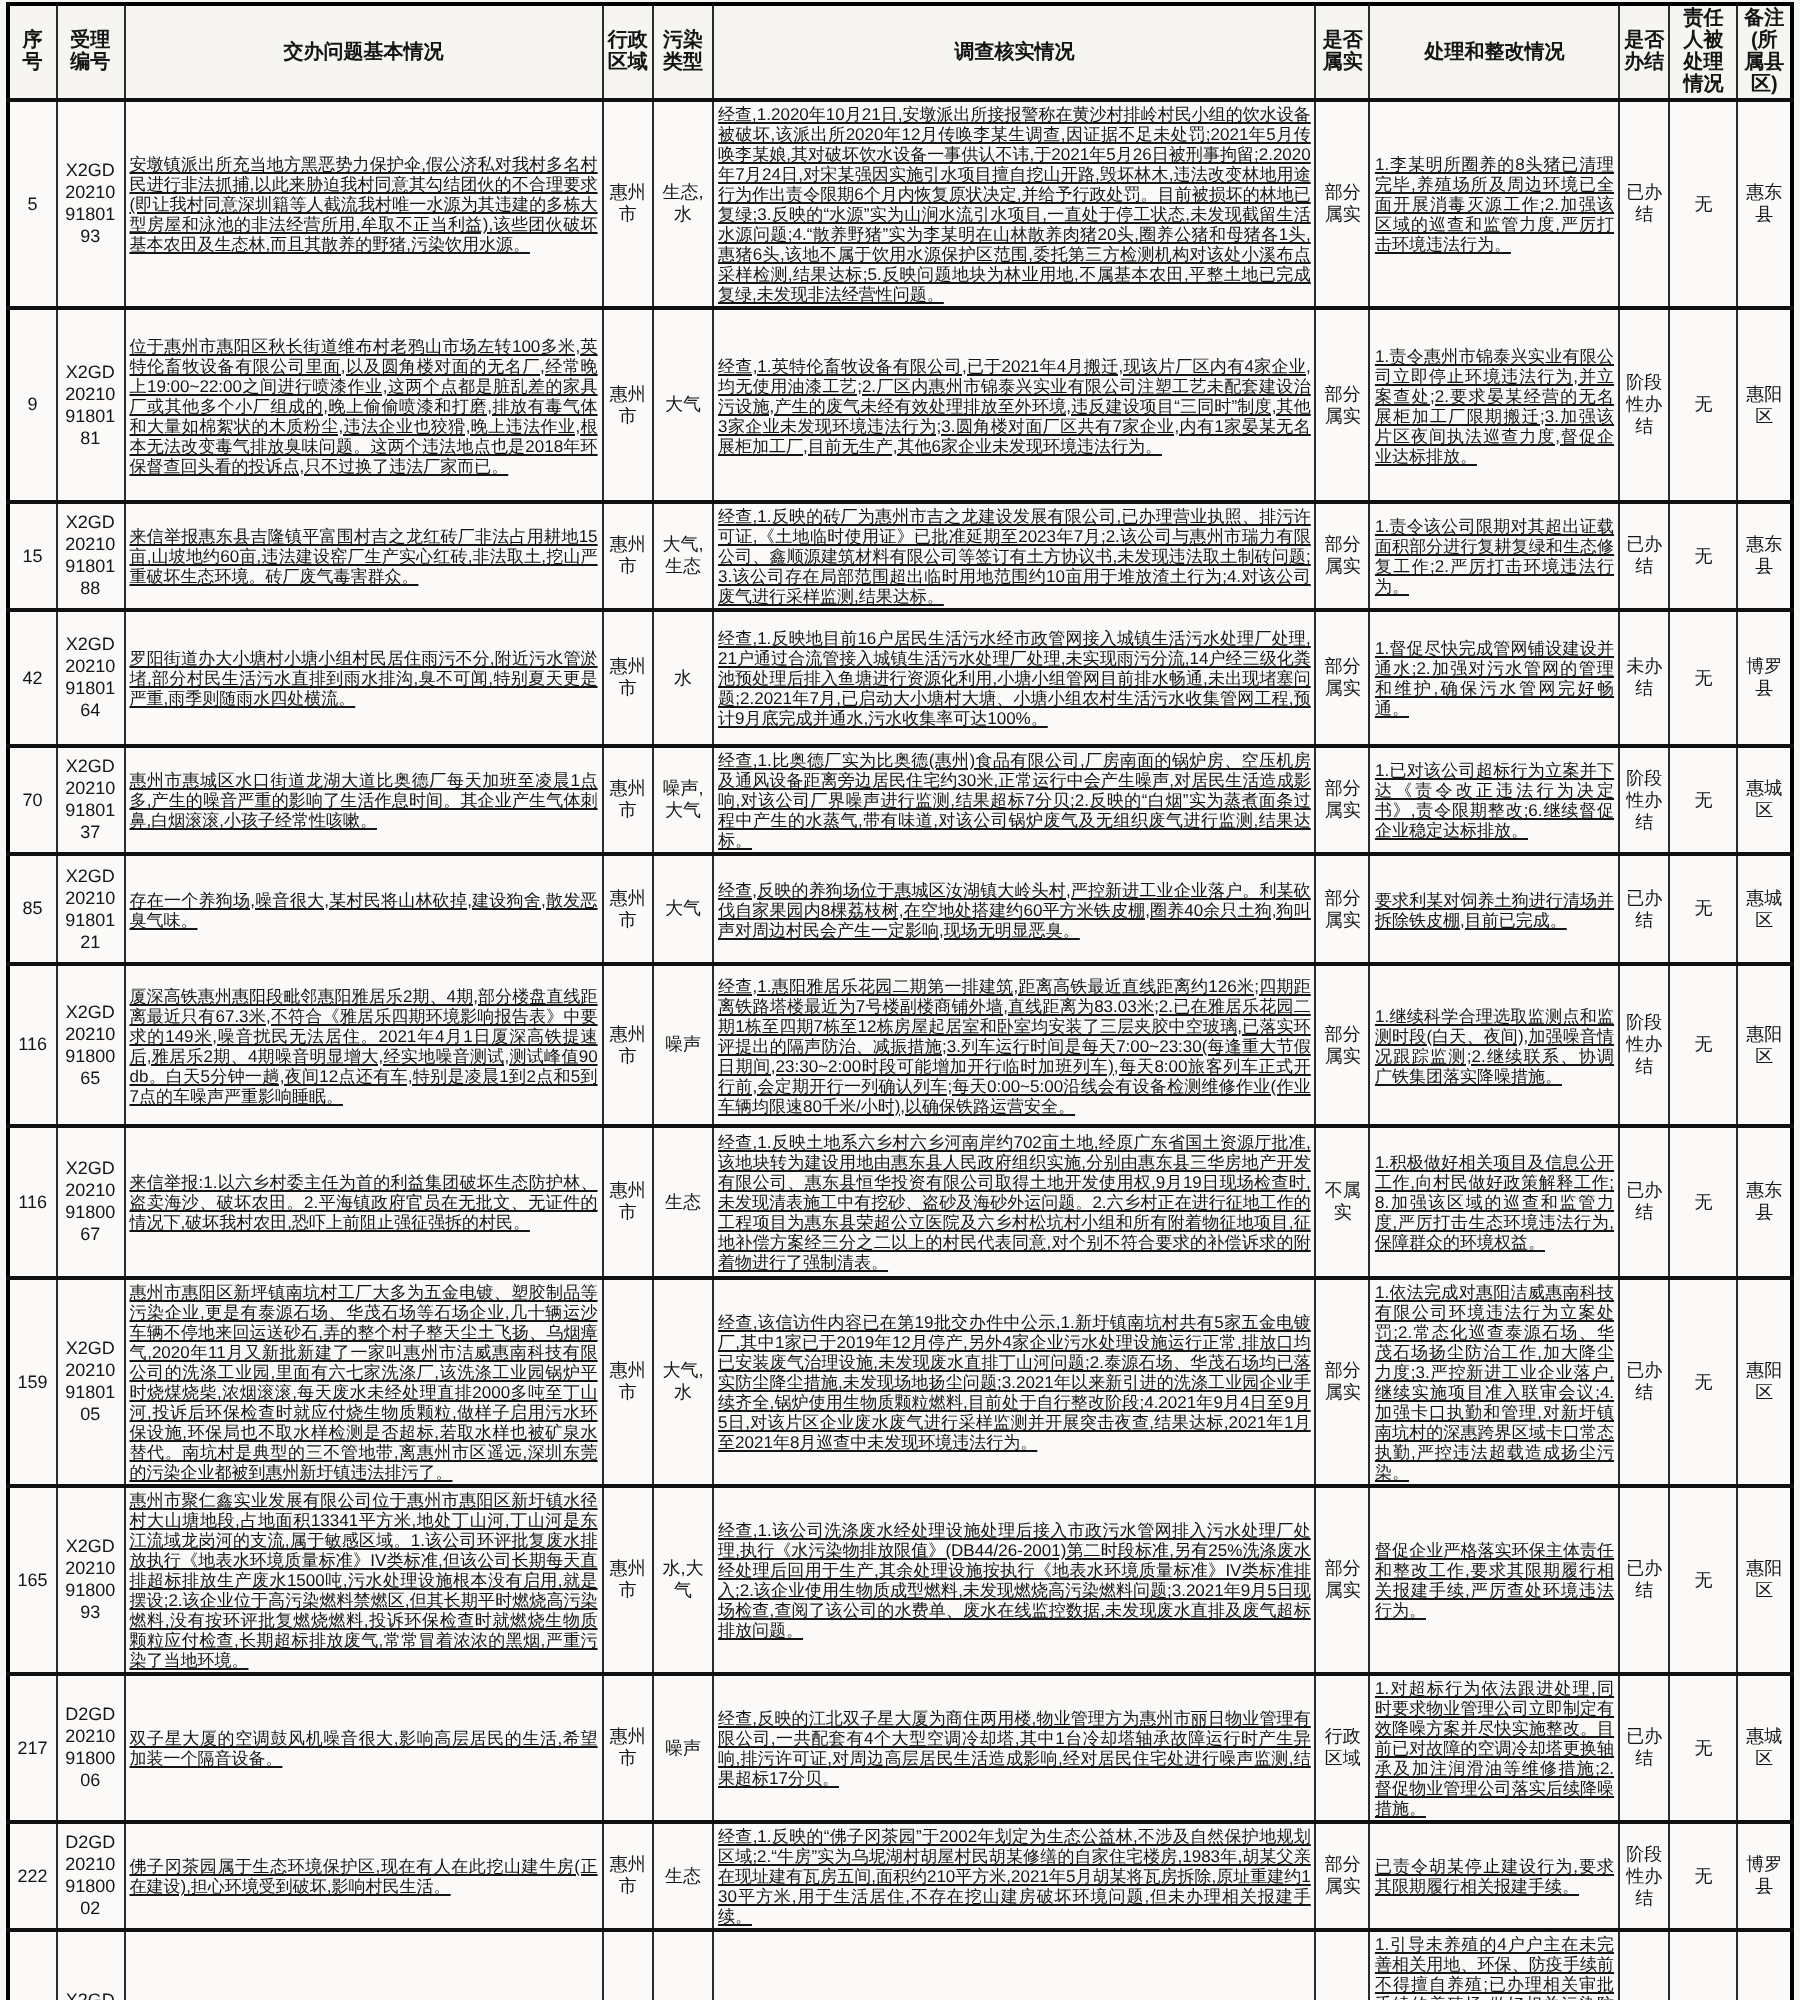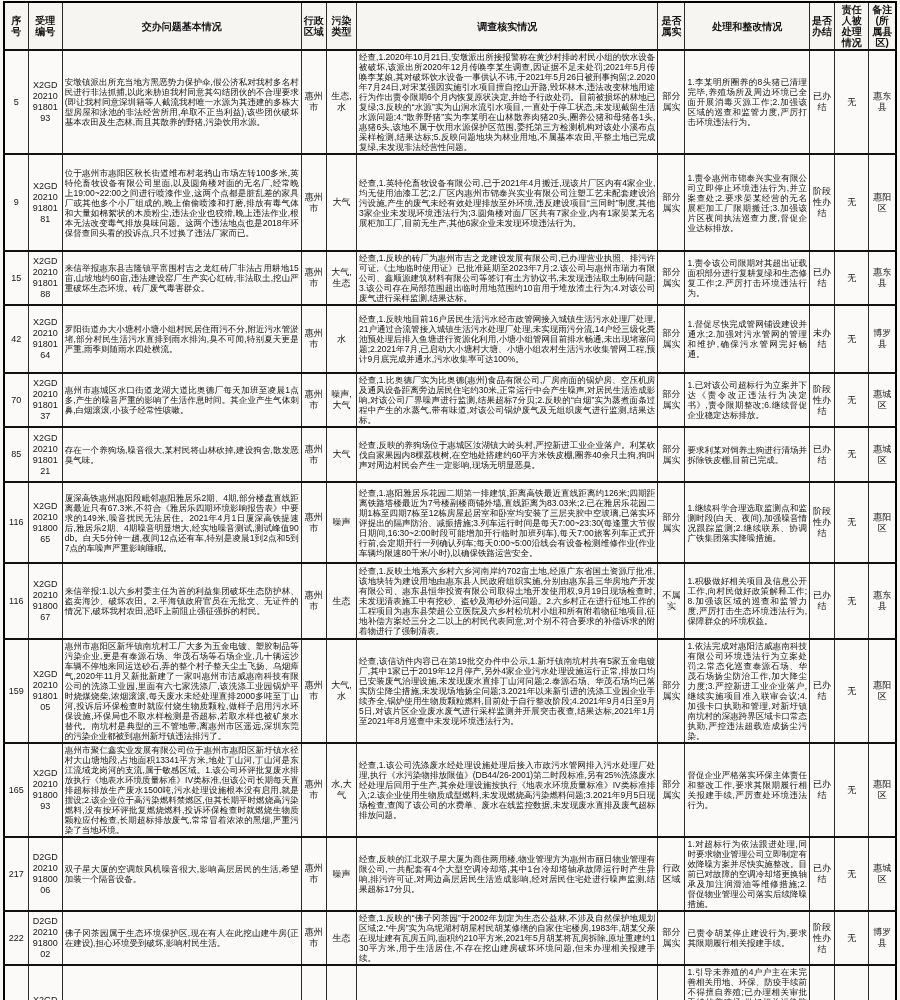--- a/index.html
+++ b/index.html
@@ -23,21 +23,21 @@
     word-break:break-all;
   }
   thead th{
     border-bottom:2px solid #111;
     font-size:10px;line-height:11px;font-weight:bold;
     height:26px;background:#f6f5f2;
   }
   tbody td{border-top-width:2px;border-top-color:#111;}
   table{border:2px solid #000;}
   td.center{text-align:center;}
-  td.text{text-align:left;font-size:8.5px;line-height:10px;text-align:justify;}
+  td.text{text-align:left;font-size:8.5px;line-height:10px;text-align:justify;text-decoration:underline;}
   
   tbody tr:nth-child(1){height:89px}
   tbody tr:nth-child(2){height:97px}
   tbody tr:nth-child(3){height:53px}
   tbody tr:nth-child(4){height:68px}
   tbody tr:nth-child(5){height:50px}
   tbody tr:nth-child(6){height:55px}
   tbody tr:nth-child(7){height:81px}
   tbody tr:nth-child(8){height:76px}
   tbody tr:nth-child(9){height:100px}
@@ -157,21 +157,21 @@
           <td class="center">已办结</td>
           <td class="center">无</td>
           <td class="center">惠城区</td>
         </tr>
         <tr>
           <td class="center">116</td>
           <td class="center">X2GD202109180065</td>
           <td class="text">厦深高铁惠州惠阳段毗邻惠阳雅居乐2期、4期,部分楼盘直线距离最近只有67.3米,不符合《雅居乐四期环境影响报告表》中要求的149米,噪音扰民无法居住。2021年4月1日厦深高铁提速后,雅居乐2期、4期噪音明显增大,经实地噪音测试,测试峰值90db。白天5分钟一趟,夜间12点还有车,特别是凌晨1到2点和5到7点的车噪声严重影响睡眠。</td>
           <td class="center">惠州市</td>
           <td class="center">噪声</td>
-          <td class="text">经查,1.惠阳雅居乐花园二期第一排建筑,距离高铁最近直线距离约126米;四期距离铁路塔楼最近为7号楼副楼商铺外墙,直线距离为83.03米;2.已在雅居乐花园二期1栋至四期7栋至12栋房屋起居室和卧室均安装了三层夹胶中空玻璃,已落实环评提出的隔声防治、减振措施;3.列车运行时间是每天7:00~23:30(每逢重大节假日期间,16:30~2:00时段可能增加开行临时加班列车),每天7:00旅客列车正式开行前,会定期开行一列确认列车;每天0:00~5:00沿线会有设备检测维修作业(作业车辆均限速80千米/小时),以确保铁路运营安全。</td>
+          <td class="text">经查,1.惠阳雅居乐花园二期第一排建筑,距离高铁最近直线距离约126米;四期距离铁路塔楼最近为7号楼副楼商铺外墙,直线距离为83.03米;2.已在雅居乐花园二期1栋至四期7栋至12栋房屋起居室和卧室均安装了三层夹胶中空玻璃,已落实环评提出的隔声防治、减振措施;3.列车运行时间是每天7:00~23:30(每逢重大节假日期间,23:30~2:00时段可能增加开行临时加班列车),每天8:00旅客列车正式开行前,会定期开行一列确认列车;每天0:00~5:00沿线会有设备检测维修作业(作业车辆均限速80千米/小时),以确保铁路运营安全。</td>
           <td class="center">部分属实</td>
           <td class="text">1.继续科学合理选取监测点和监测时段(白天、夜间),加强噪音情况跟踪监测;2.继续联系、协调广铁集团落实降噪措施。</td>
           <td class="center">阶段性办结</td>
           <td class="center">无</td>
           <td class="center">惠阳区</td>
         </tr>
         <tr>
           <td class="center">116</td>
           <td class="center">X2GD202109180067</td>
           <td class="text">来信举报:1.以六乡村委主任为首的利益集团破坏生态防护林、盗卖海沙、破坏农田。2.平海镇政府官员在无批文、无证件的情况下,破坏我村农田,恐吓上前阻止强征强拆的村民。</td>

